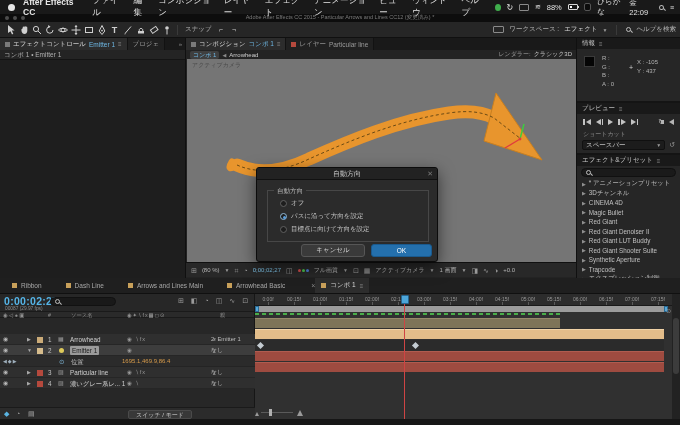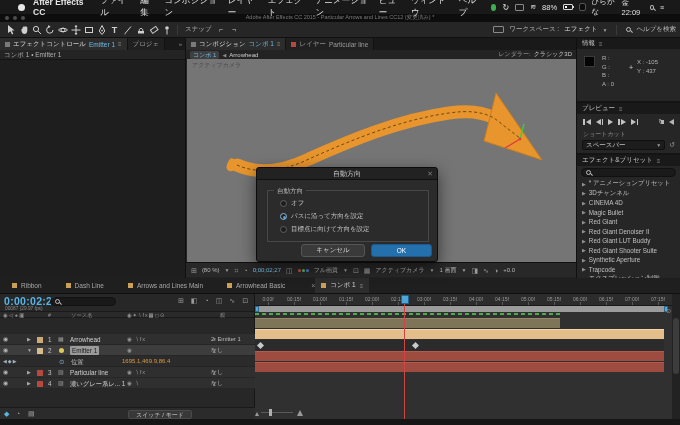--- a/index.html
+++ b/index.html
@@ -1,21 +1,21 @@
 <!DOCTYPE html>
 <html><head>
 <meta charset="utf-8">
 <style>
   *{margin:0;padding:0;box-sizing:border-box}
   html,body{width:680px;height:425px;overflow:hidden}
   body{font-family:"Liberation Sans","DejaVu Sans",sans-serif;background:#1d1d1d;position:relative;color:#c8c8c8;-webkit-font-smoothing:antialiased}
   .nowrap{white-space:nowrap}
 
   
-  #menubar{position:absolute;left:0;top:0;width:680px;height:14px;background:#191919;display:flex;align-items:center;padding:0 16px;font-size:8.5px;color:#e6e6e6;z-index:60}
+  #menubar{position:absolute;left:0;top:0;width:680px;height:14px;background:#191919;display:flex;align-items:center;padding:0 6px;font-size:8.5px;color:#e6e6e6;z-index:60}
   #menubar .apple{width:7px;height:7px;border-radius:50%;background:#e6e6e6;margin:0 8px 0 2px;flex:0 0 auto}
   #menubar .appname{font-weight:bold;margin-right:9px}
   #menubar .mitem{margin-right:9px}
   #menubar .spacer{flex:1}
   #menubar .stat{display:flex;align-items:center;gap:6px;font-size:7.5px;color:#e0e0e0}
   .dot-green{width:7px;height:7px;border-radius:50%;background:#3fae4c}
   .batt{width:12px;height:6px;border:1px solid #d8d8d8;border-radius:1px;position:relative}
   .batt:before{content:"";position:absolute;left:1px;top:1px;bottom:1px;width:2px;background:#fff}
   .batt:after{content:"";position:absolute;right:-2px;top:1px;width:1px;height:2px;background:#d8d8d8}
   .imebox{width:8px;height:8px;background:#0c0c0c;border:1px solid #555;border-radius:2px}

